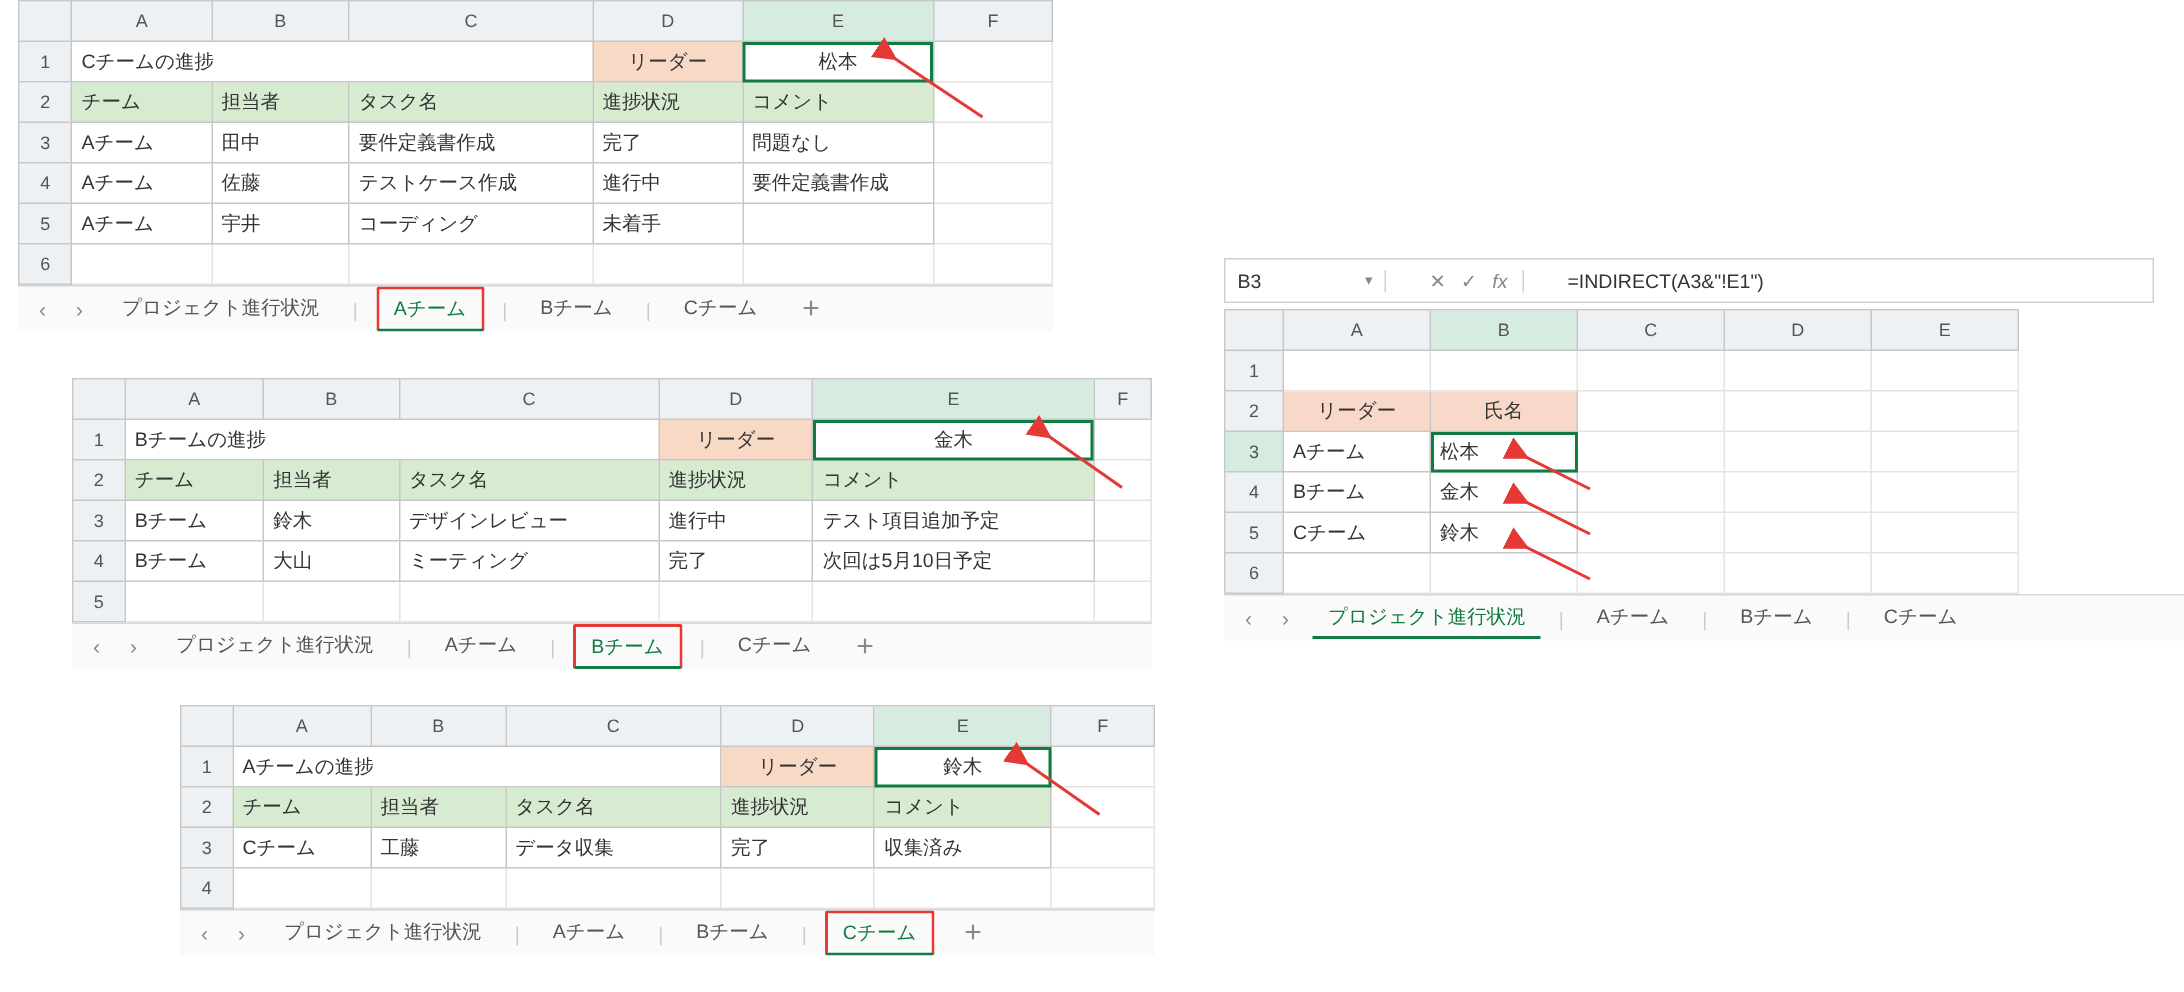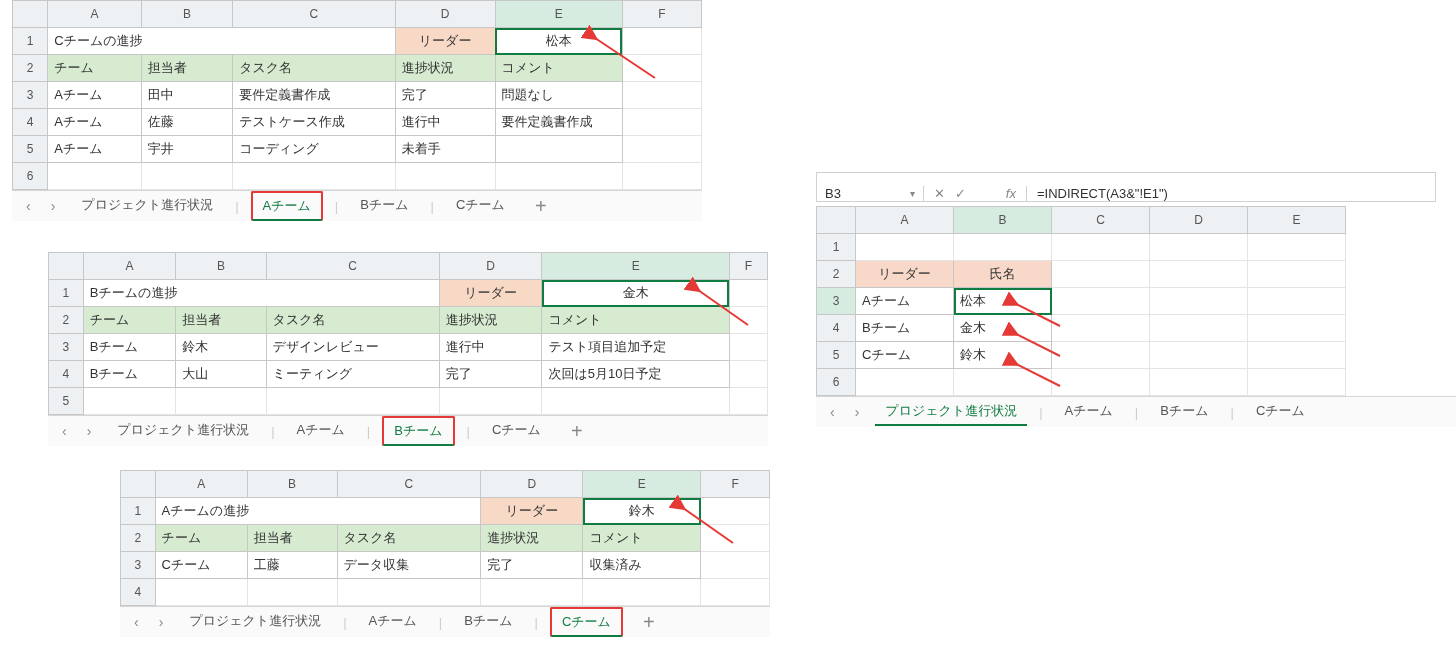--- a/index.html
+++ b/index.html
@@ -92,39 +92,40 @@
   }
   .tabbar .sep { color:#ccc; }
   .redbox {
     border: 2px solid #e53935;
     padding: 1px 6px;
     border-radius: 2px;
   }
   
   .fbar {
     display:flex;
-    align-items:flex-end;
+    align-items:center;
     height:30px;
     border:1px solid #d0d0d0;
     background:#fff;
     font-size:13px;
     box-sizing:border-box;
+    gap:19px;
   }
   .fbar .namebox {
     width:90px;
     border-right:1px solid #d0d0d0;
     padding:0 8px;
     display:flex;
     align-items:center;
     justify-content:space-between;
     color:#333;
   }
   .fbar .namebox .dd { font-size:10px; color:#888; }
   .fbar .icons { display:flex; align-items:center; gap:10px; padding:0 10px; color:#888; border-right:1px solid #d0d0d0;}
-  .fbar .fx { font-style: italic; margin-left: 30px; }
+  .fbar .fx { font-style: italic; }
   .fbar .formula { flex:1; padding:0 10px; color:#333; }
   
   .arrow {
     position:absolute;
     width:80px;
     height:40px;
     pointer-events:none;
   }
   .arrow svg { width:100%; height:100%; overflow:visible; }
 </style>

